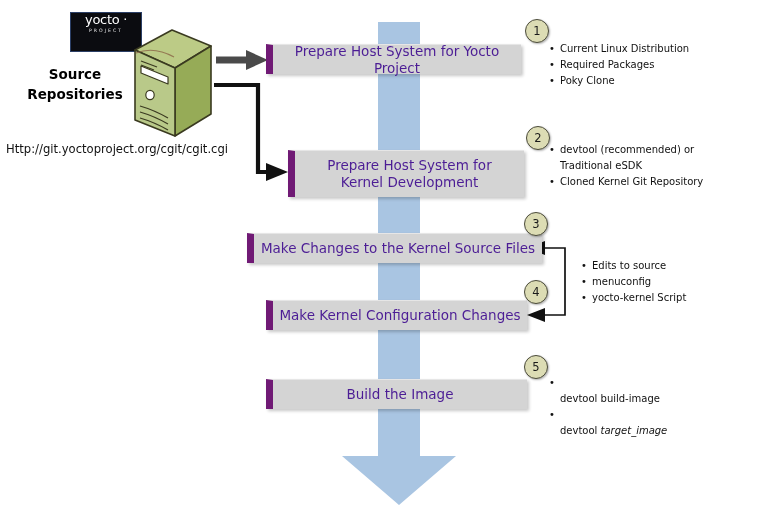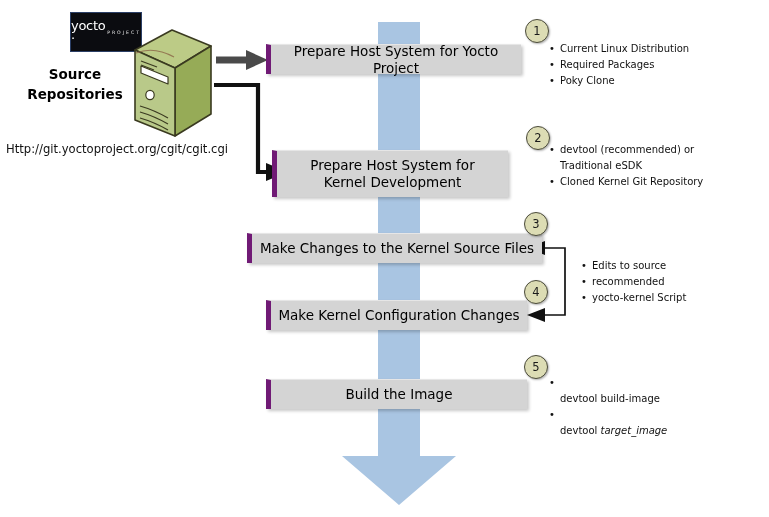--- a/index.html
+++ b/index.html
@@ -34,23 +34,23 @@
     top: 422px;
     width: 118px;
     height: 84px;
   }
 
   
   .pbox {
     position: absolute;
     background: #d4d4d4;
     border-top: 1px solid #e6e6e6;
-    border-left: 5px solid #701a75;
+    border-left: 7px solid #701a75;
     box-shadow: 2px 2px 3px rgba(0,0,0,0.22);
-    color: #000000;
+    color: #4c1d95;
     font-size: 13.5px;
     display: flex;
     align-items: center;
     justify-content: center;
     text-align: center;
     line-height: 17px;
     box-sizing: border-box;
   }
 
   
@@ -95,22 +95,23 @@
   
   .yocto-logo {
     position: absolute;
     left: 70px;
     top: 12px;
     width: 72px;
     height: 40px;
     background: #0b0c10;
     border: 1.5px solid #2b3f66;
     display: flex;
+    flex-direction: column;
     align-items: center;
-    justify-content: space-between;
+    justify-content: flex-start;
     box-sizing: border-box;
   }
   .yocto-logo .yl-main {
     color: #ffffff;
     font-size: 13px;
     letter-spacing: -0.3px;
     line-height: 13px;
   }
   .yocto-logo .yl-sub {
     color: #e8e8e8;
@@ -219,37 +220,37 @@
   </svg>
 
   <div class="pbox" style="left:266px; top:44px; width:255px; height:30px;">Prepare Host System for Yocto Project</div>
   <div class="circle" style="left:525px; top:19px;">1</div>
   <div class="bullets" style="left:548px; top:41px; width:215px;">
     <div class="bullet">Current Linux Distribution</div>
     <div class="bullet">Required Packages</div>
     <div class="bullet">Poky Clone</div>
   </div>
 
-  <div class="pbox" style="left:272px; top:150px; width:236px; height:47px; padding:0 14px;">Prepare Host System for Kernel Development</div>
+  <div class="pbox" style="left:288px; top:150px; width:236px; height:47px; padding:0 14px;">Prepare Host System for Kernel Development</div>
   <div class="circle" style="left:526px; top:126px;">2</div>
   <div class="bullets" style="left:548px; top:142px; width:218px;">
     <div class="bullet">devtool (recommended) or
 Traditional eSDK</div>
     <div class="bullet">Cloned Kernel Git Repository</div>
   </div>
 
   <div class="pbox" style="left:247px; top:233px; width:295px; height:30px;">Make Changes to the Kernel Source Files</div>
   <div class="circle" style="left:524px; top:212px;">3</div>
 
   <div class="pbox" style="left:266px; top:300px; width:261px; height:30px;">Make Kernel Configuration Changes</div>
   <div class="circle" style="left:524px; top:280px;">4</div>
 
   <div class="bullets" style="left:580px; top:258px; width:180px;">
     <div class="bullet">Edits to source</div>
-    <div class="bullet">recommended</div>
+    <div class="bullet">menuconfig</div>
     <div class="bullet">yocto-kernel Script</div>
   </div>
 
   <div class="pbox" style="left:266px; top:379px; width:261px; height:30px;">Build the Image</div>
   <div class="circle" style="left:524px; top:355px;">5</div>
   <div class="bullets" style="left:548px; top:375px; width:210px;">
     <div class="bullet">
       <span>devtool build-image</span>
     </div>
     <div class="bullet">

